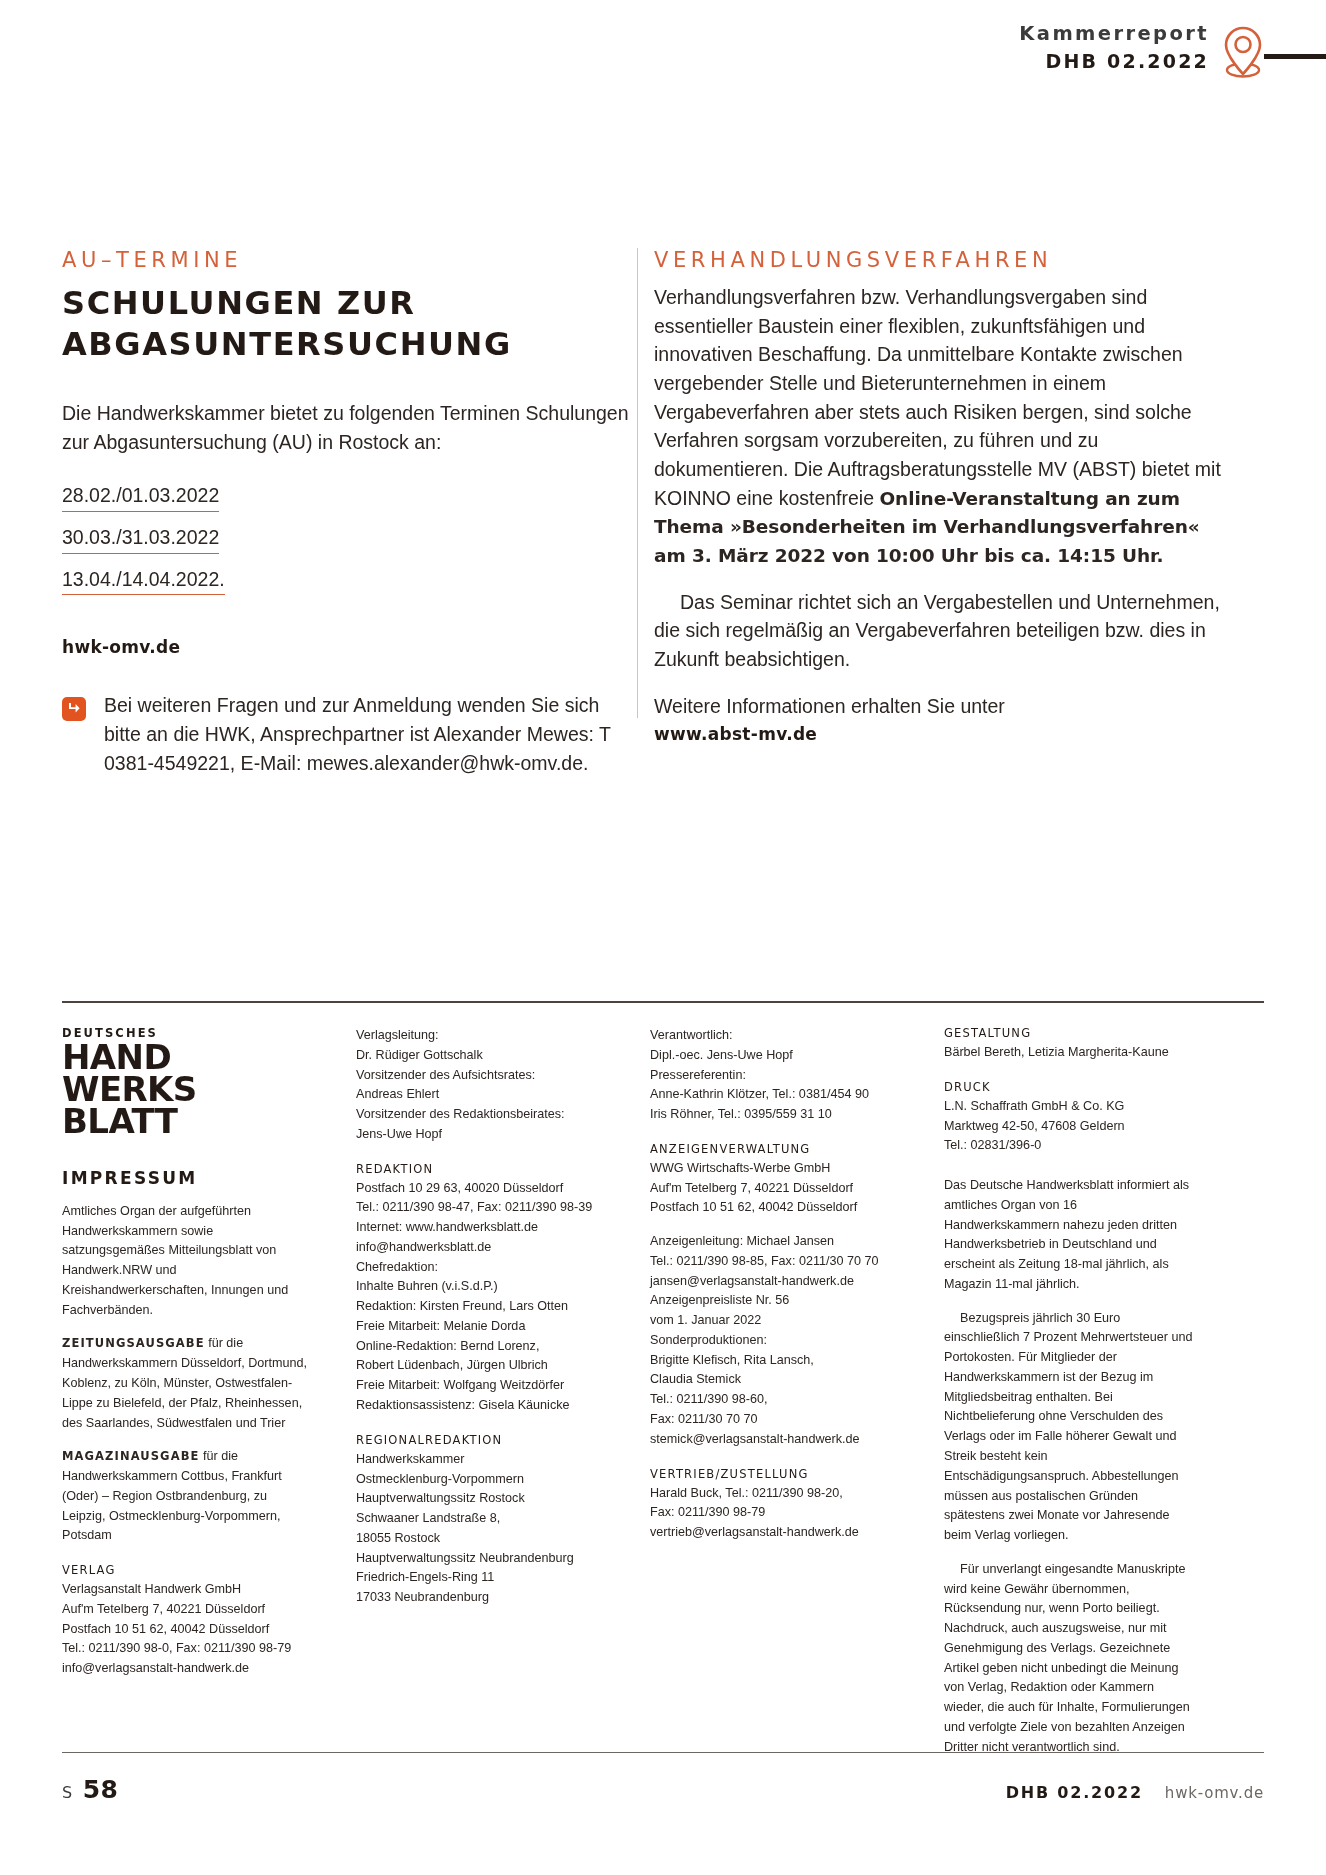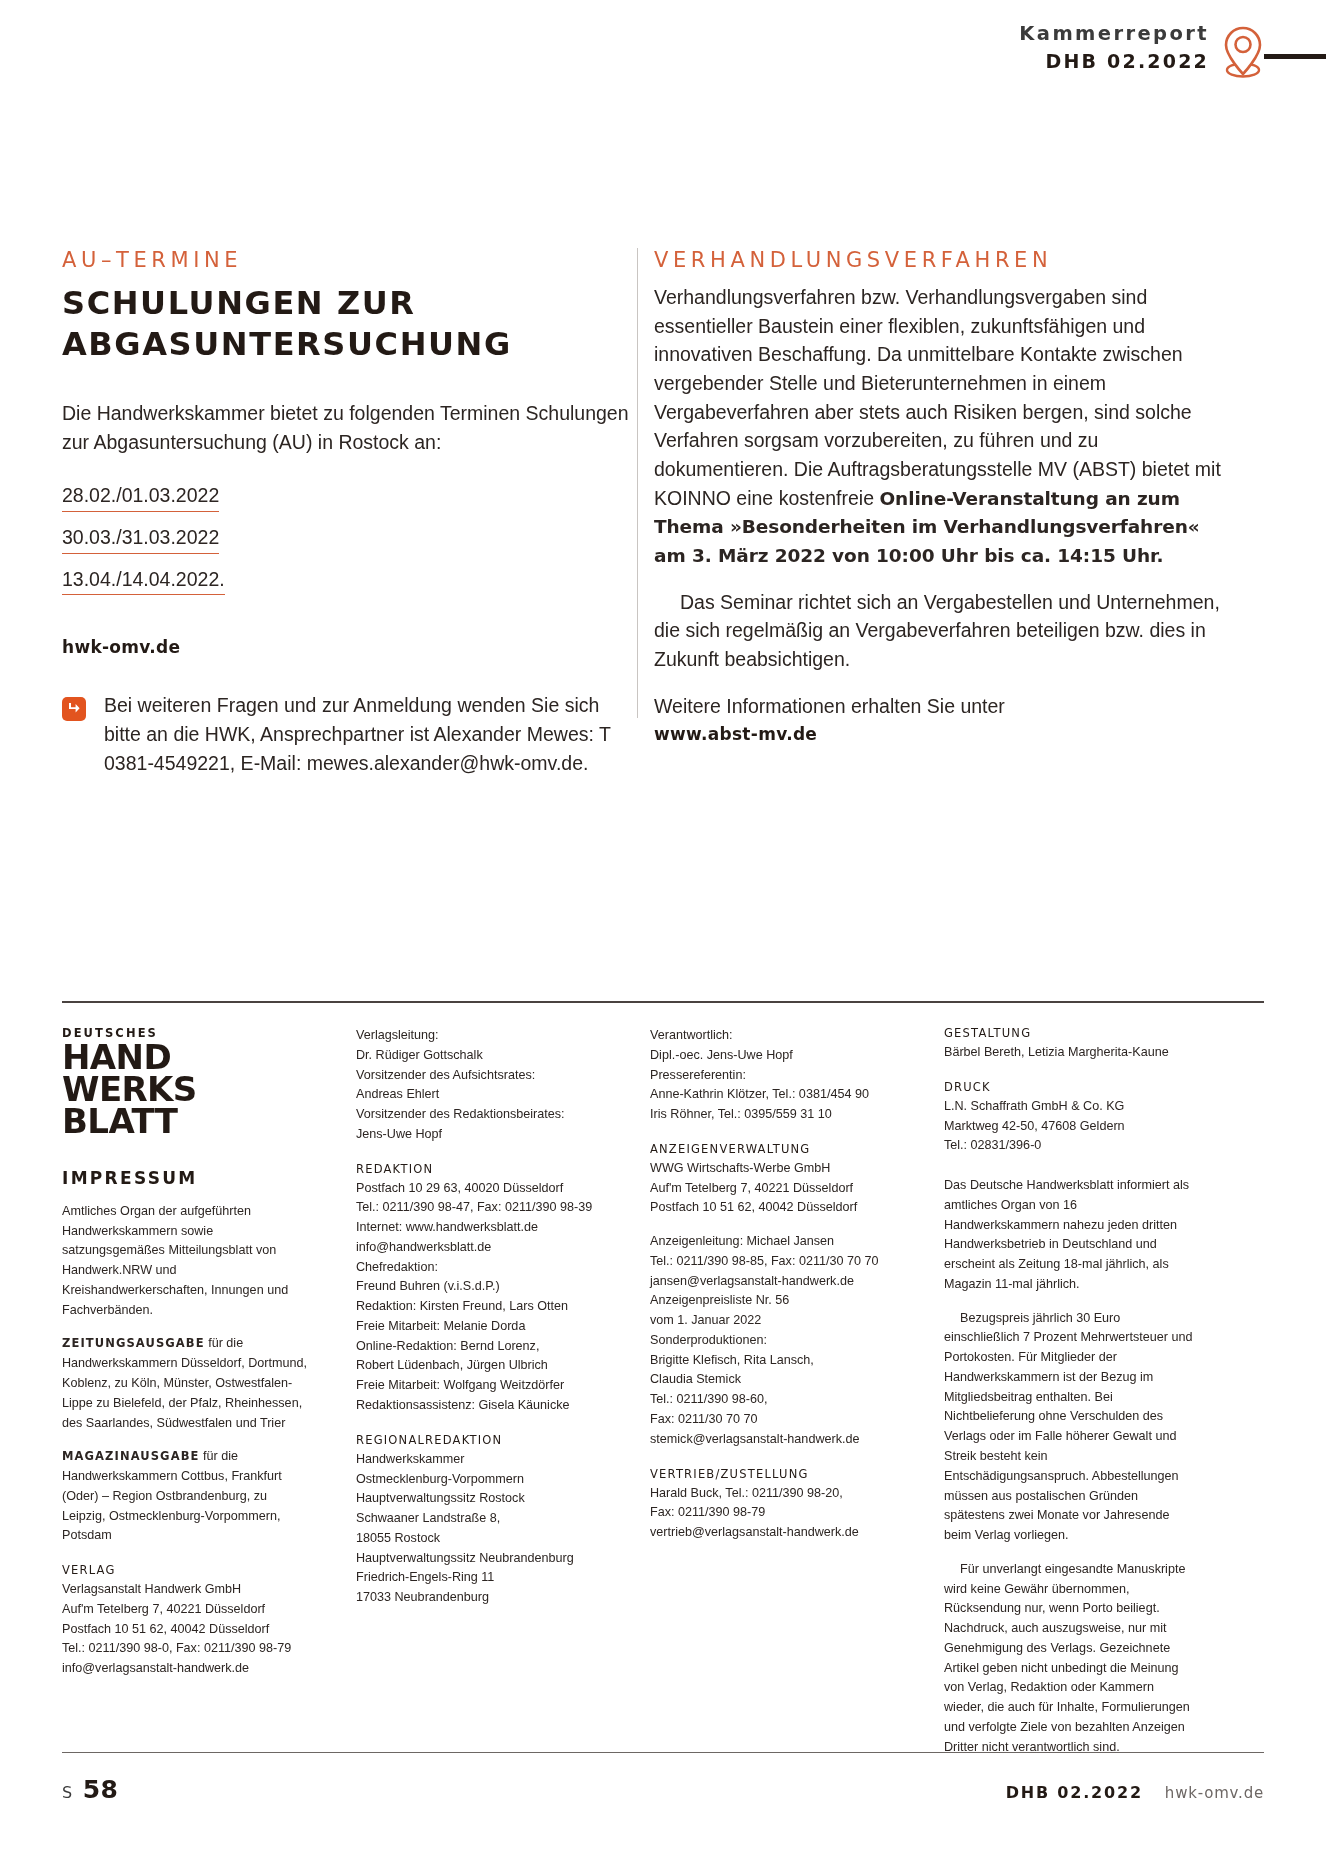--- a/index.html
+++ b/index.html
@@ -223,21 +223,21 @@
         <span style="display:block">Vorsitzender des Redaktionsbeirates:</span>
         <span style="display:block">Jens-Uwe Hopf</span>
       </p>
       <div class="imp-sub">REDAKTION</div>
       <p class="imp-p">
         <span style="display:block">Postfach 10 29 63, 40020 Düsseldorf</span>
         <span style="display:block">Tel.: 0211/390 98-47, Fax: 0211/390 98-39</span>
         <span style="display:block">Internet: www.handwerksblatt.de</span>
         <span style="display:block">info@handwerksblatt.de</span>
         <span style="display:block">Chefredaktion:</span>
-        <span style="display:block">Freund Buhren (v.i.S.d.P.)</span>
+        <span style="display:block">Inhalte Buhren (v.i.S.d.P.)</span>
         <span style="display:block">Redaktion: Kirsten Freund, Lars Otten</span>
         <span style="display:block">Freie Mitarbeit: Melanie Dorda</span>
         <span style="display:block">Online-Redaktion: Bernd Lorenz,</span>
         <span style="display:block">Robert Lüdenbach, Jürgen Ulbrich</span>
         <span style="display:block">Freie Mitarbeit: Wolfgang Weitzdörfer</span>
         <span style="display:block">Redaktionsassistenz: Gisela Käunicke</span>
       </p>
       <div class="imp-sub">REGIONALREDAKTION</div>
       <p class="imp-p">
         <span style="display:block">Handwerkskammer</span>

